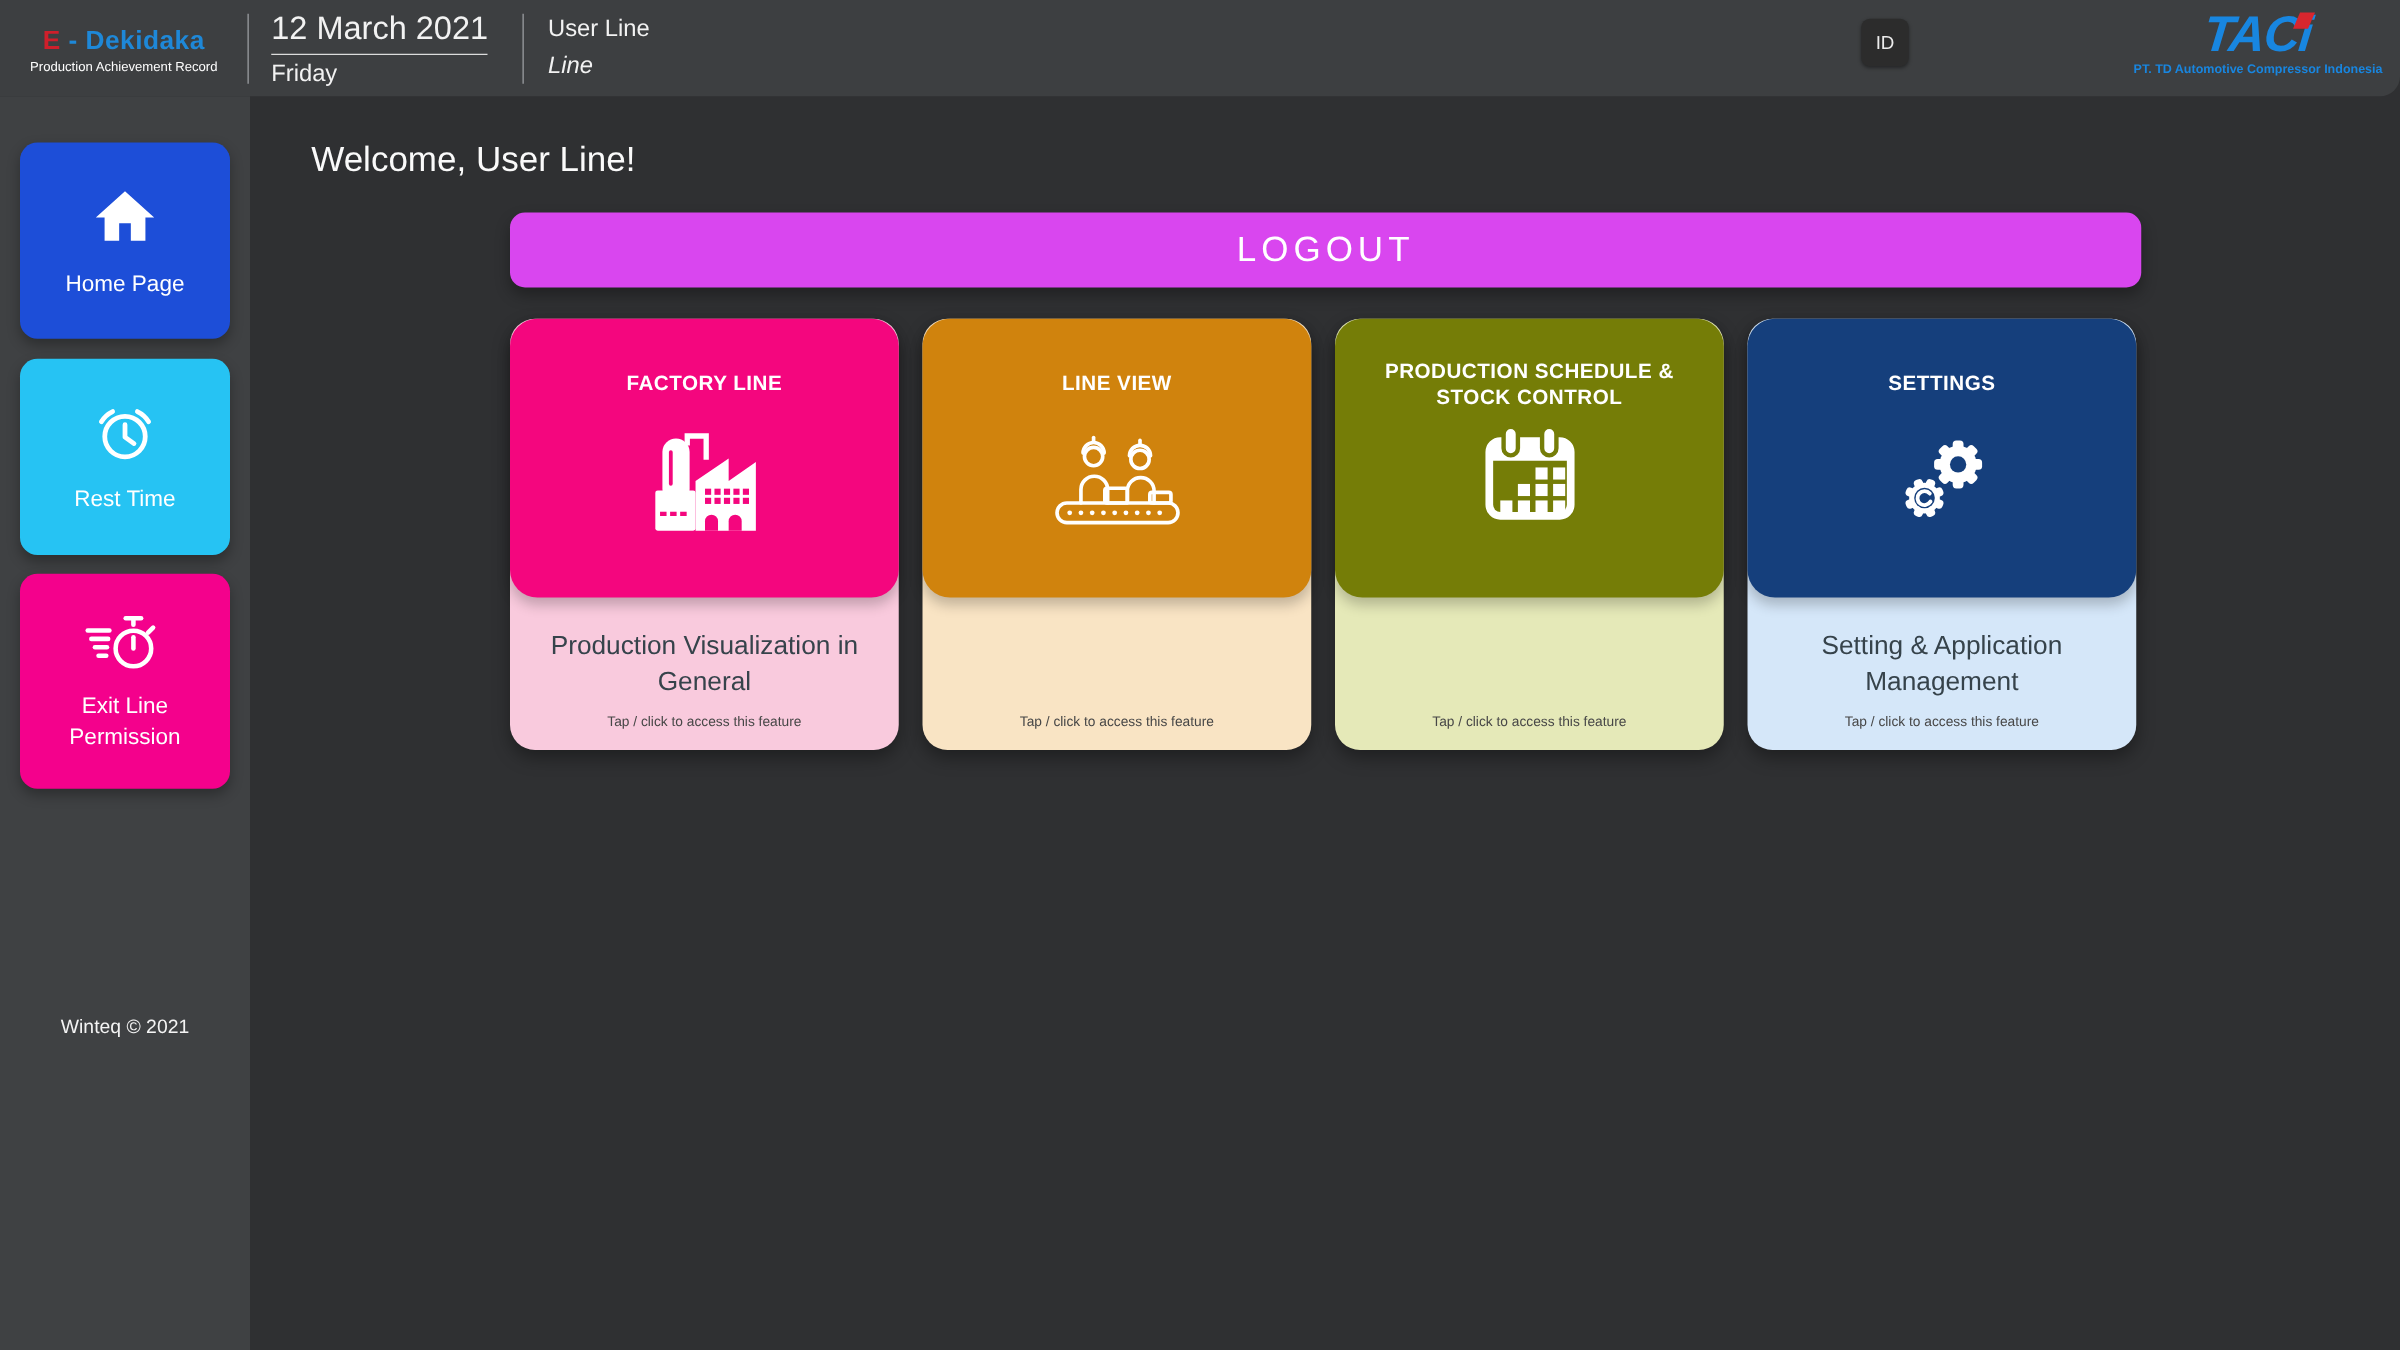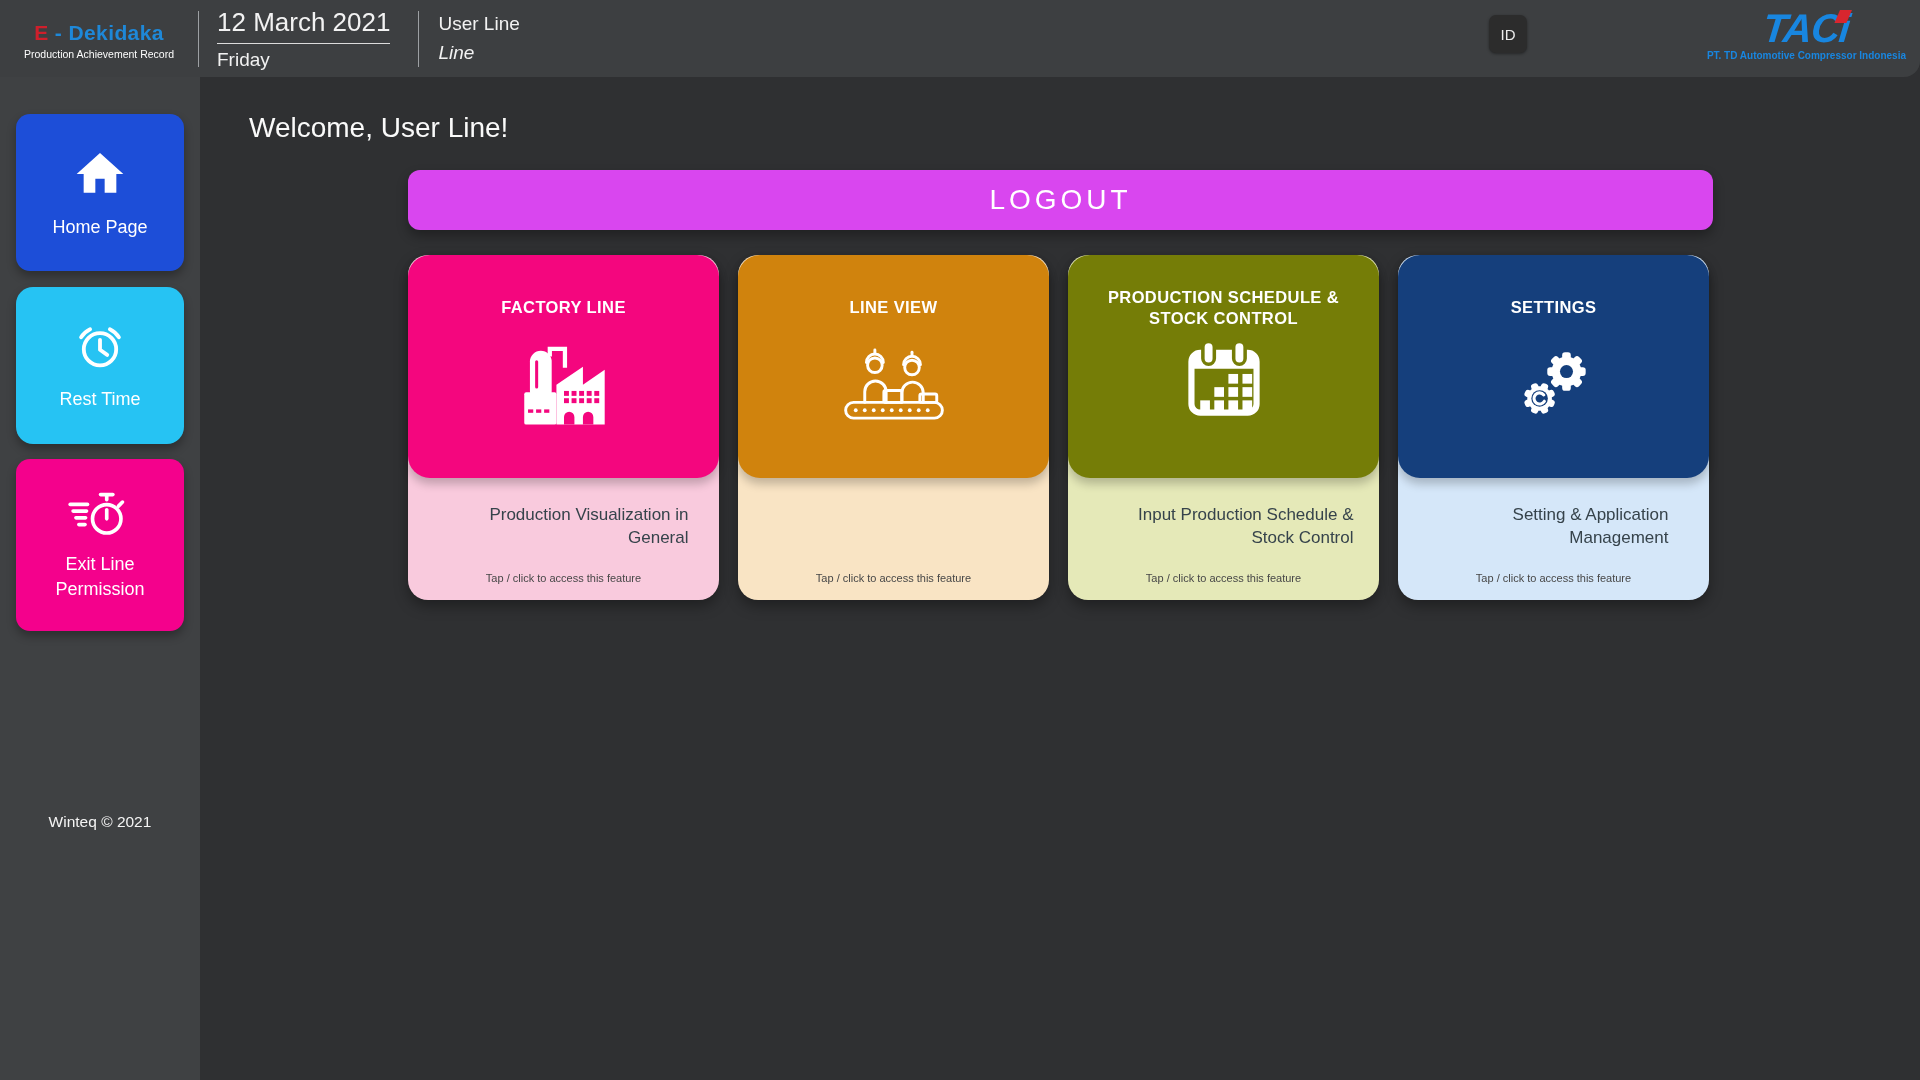--- a/index.html
+++ b/index.html
@@ -49,21 +49,21 @@
     position:absolute; top:77px; left:0; width:200px; height:1003px;
     background:#3f4143;
   }
   .side-btn {
     position:absolute; left:16px; width:168px; border:none; border-radius:14px;
     display:flex; flex-direction:column; align-items:center; justify-content:center;
     cursor:pointer; font-family:inherit; color:#fff;
     box-shadow:0 5px 10px rgba(0,0,0,.3);
   }
   .side-btn-0 { top:37px;  height:157px; }
-  .side-btn-1 { top:210px; height:157px;border-radius:17px; }
+  .side-btn-1 { top:210px; height:157px; }
   .side-btn-2 { top:382px; height:172px; }
   .side-btn-3 { top:570px; height:157px; }
   .side-label { font-size:18px; margin-top:13px; max-width:125px; line-height:1.35; text-align:center; }
   .side-icon { display:flex; align-items:center; justify-content:center; }
   .side-footer {
     position:absolute; top:736px; width:200px; text-align:center;
     font-size:15.5px; color:#f4f4f4;
   }
   
   .welcome { position:absolute; left:249px; top:112px; font-size:28px; font-weight:500; color:#fafafa; }
@@ -87,21 +87,21 @@
     margin-top:24px; height:58px; display:flex; align-items:center; justify-content:center;
     font-size:16.5px; font-weight:700; color:#fff; text-align:center;
     letter-spacing:.4px; line-height:1.3; padding:0 14px;
   }
   .card-icon { flex:1; display:flex; align-items:flex-start; justify-content:center; }
   .card-bottom {
     position:absolute; top:223px; left:0; width:311px; height:122px;
     display:flex; flex-direction:column; align-items:center;
   }
   .card-desc {
-    margin-top:25px; font-size:17px; line-height:1.38; color:#36434b; text-align:right;
+    margin-top:25px; font-size:21px; line-height:1.38; color:#36434b; text-align:center;
   }
   .card-0 .card-desc { max-width:250px; }
   .card-1 .card-desc { max-width:300px; }
   .card-2 .card-desc { max-width:260px; }
   .card-3 .card-desc { max-width:230px; }
   .card-hint {
     position:absolute; bottom:16px; width:100%; text-align:center;
     font-size:11px; color:#474747;
   }
   .card-0 { --punch:#f4067e; }
@@ -275,21 +275,20 @@
               <rect x="55" y="57" width="11" height="11"></rect>
               <rect x="55" y="72" width="11" height="11"></rect>
             <rect x="71" y="42" width="11" height="11"></rect>
               <rect x="71" y="57" width="11" height="11"></rect>
               <rect x="71" y="72" width="11" height="11"></rect>
           </g>
         </svg>
       </div>
     </div>
     <div class="card-bottom">
-      <div class="card-desc">Input Production Schedule &amp; Stock Control</div>
       <div class="card-hint">Tap / click to access this feature</div>
     </div>
   </div>
 
   <div class="card card-3" style="background-color: rgb(213, 231, 249);">
     <div class="card-top" style="background-color: rgb(21, 63, 124);">
       <div class="card-title">SETTINGS</div>
       <div class="card-icon">
         <svg width="96" height="96" viewBox="0 0 100 100">
           <g fill="#fff">

